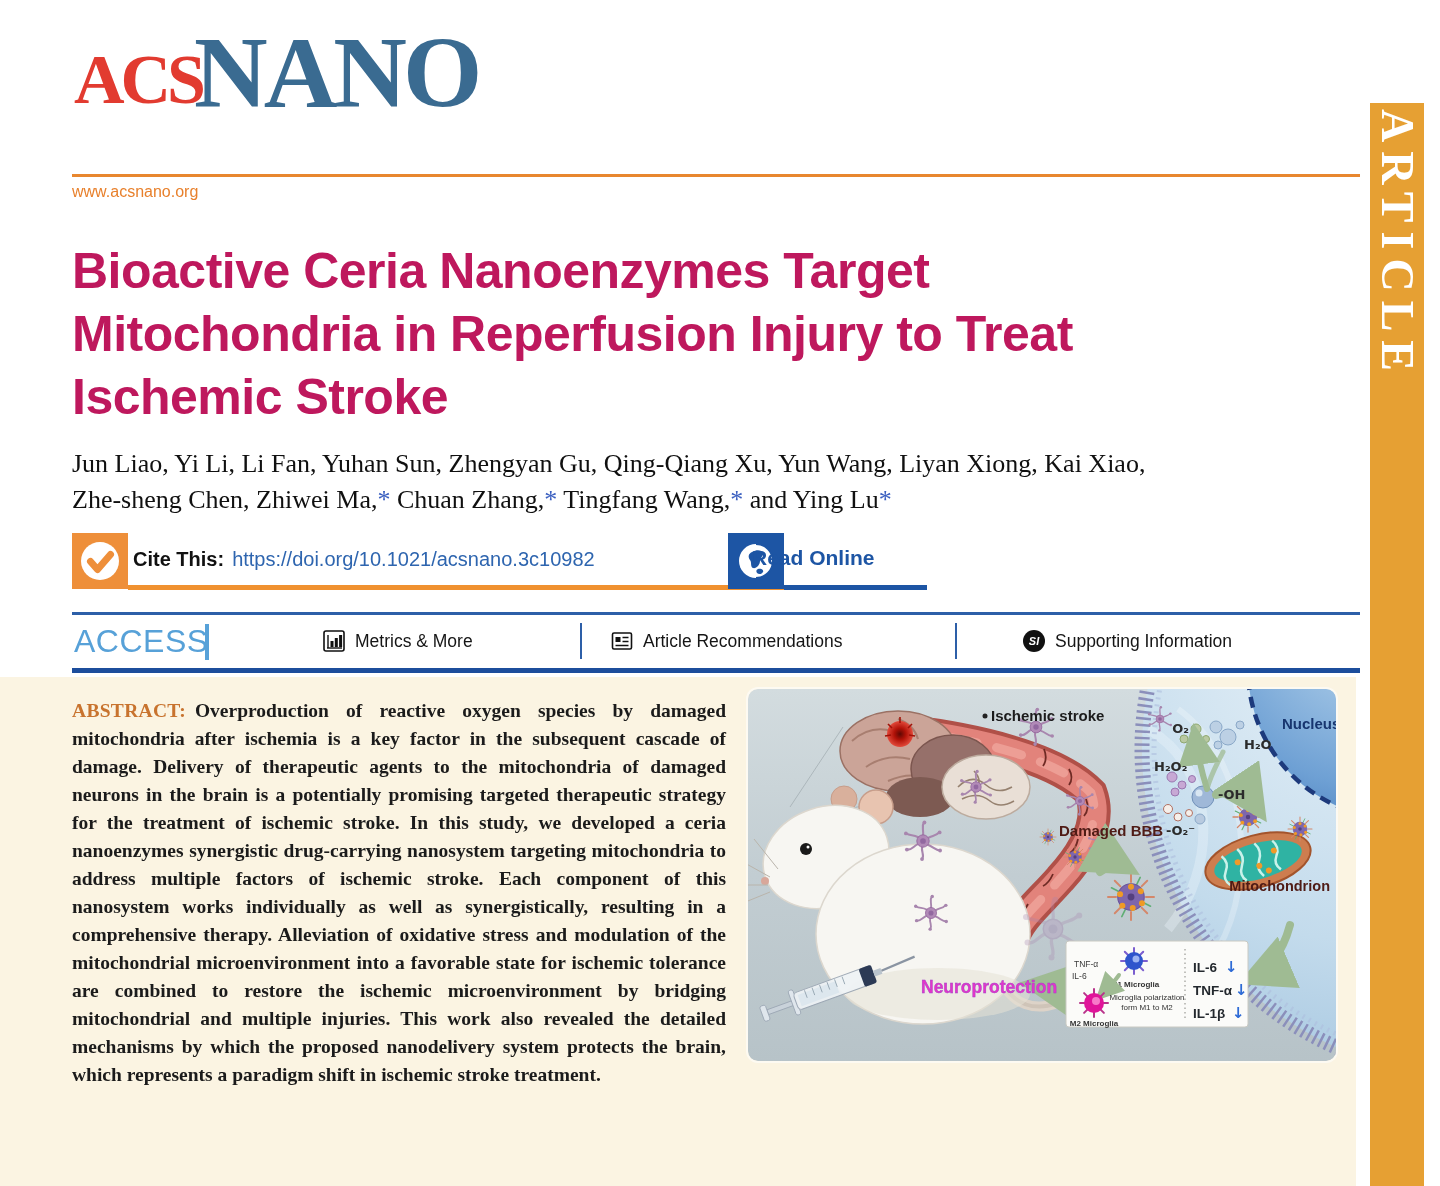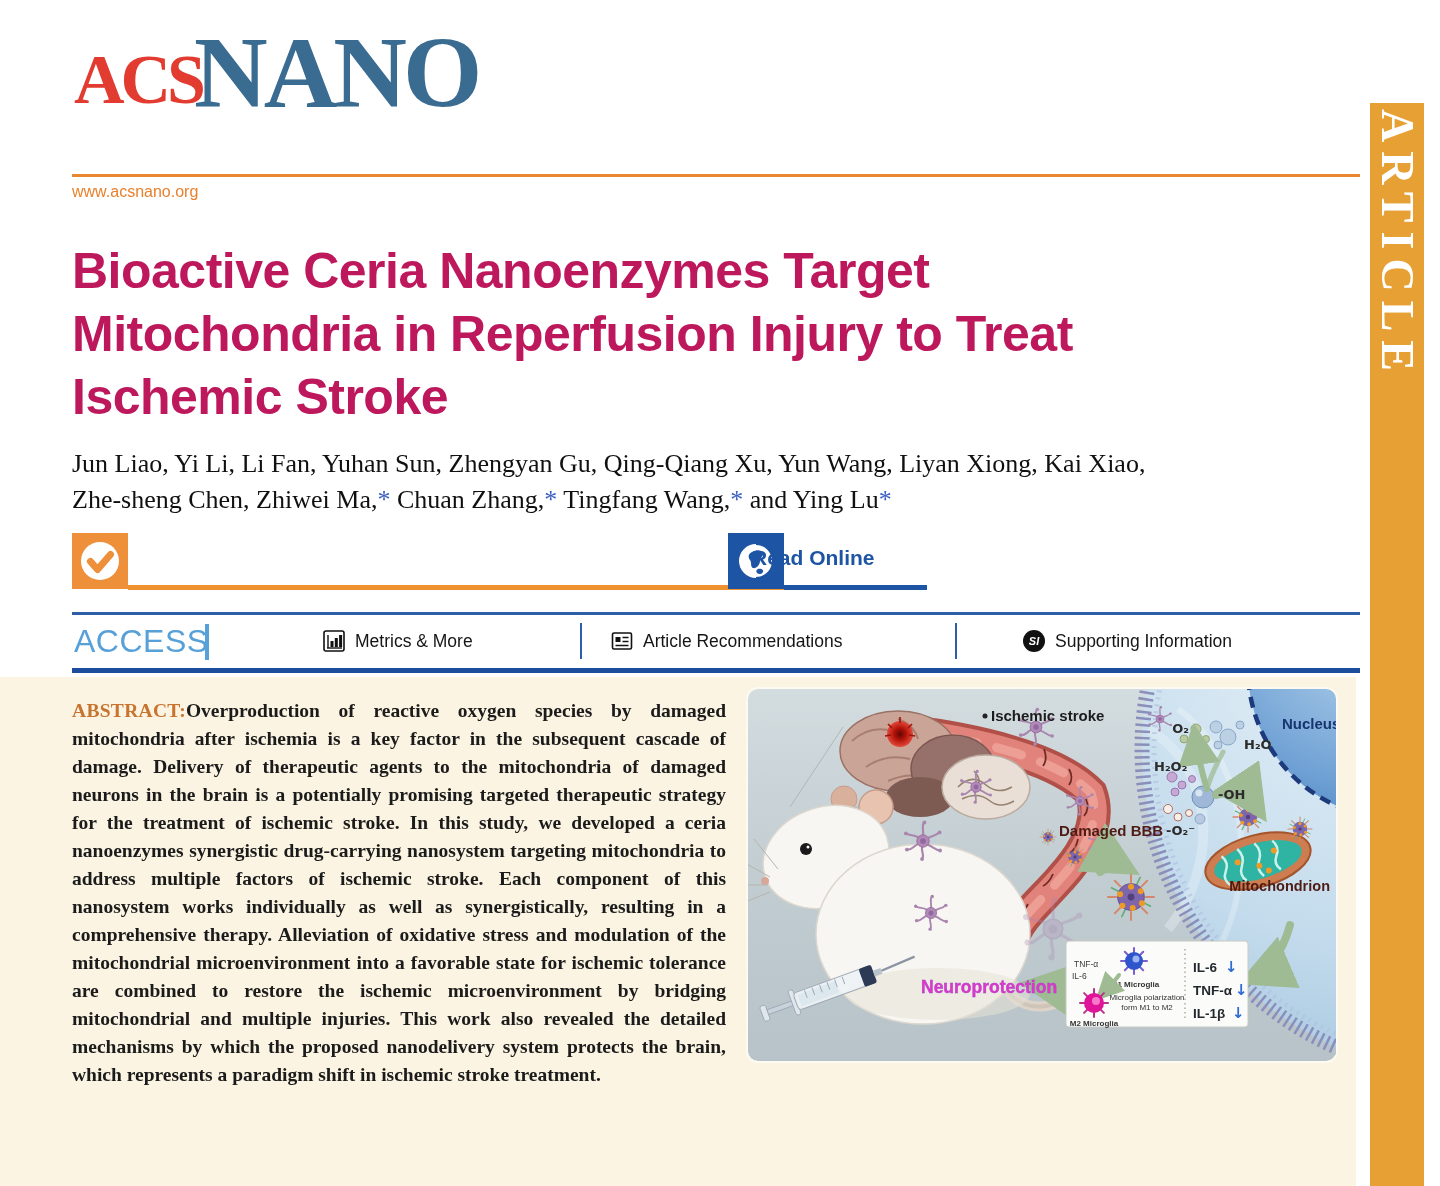--- a/index.html
+++ b/index.html
@@ -47,21 +47,21 @@
   .acc-item .ic{margin-right:9px;display:inline-flex;}
   .acc-div{position:absolute;top:8px;width:2px;height:36px;background:#2D5FA8;}
 
   
   .beige{position:absolute;left:0;top:677px;width:1356px;height:509px;background:#FBF4E2;}
   .abs-wrap{padding:12px 20px 0 72px;}
   .ga{float:right;width:588px;height:372px;margin:0 0 10px 22px;border-radius:10px;overflow:hidden;
       box-shadow:0 0 0 2px rgba(255,255,255,.55);}
   .abs-p{margin:8px 0 0 0;font-family:"Liberation Serif",serif;font-weight:bold;font-size:19.5px;
     line-height:28px;color:#1B1B1B;text-align:justify;}
-  .abs-p .lab{color:#C8732E;letter-spacing:0.3px;}
+  .abs-p .lab{color:#C8732E;margin-right:9px;letter-spacing:0.3px;}
   .kw{clear:both;margin:26px 0 0 0;font-family:"Liberation Serif",serif;font-size:20px;color:#1f1f1f;}
   .kw .lab{color:#C8732E;font-weight:bold;margin-right:10px;letter-spacing:0.3px;}
   .kw .kwt{font-style:italic;}
 
   svg text{font-family:"Liberation Sans",sans-serif;}
   .chem{font-family:"DejaVu Sans",sans-serif;font-weight:bold;fill:#2b2b2b;}
   .darr{font-family:"DejaVu Sans",sans-serif;font-weight:bold;fill:#2E6BD6;}
 </style>
 </head>
 <body>
@@ -89,20 +89,23 @@
     <div>Jun Liao, Yi Li, Li Fan, Yuhan Sun, Zhengyan Gu, Qing-Qiang Xu, Yun Wang, Liyan Xiong, Kai Xiao,</div>
     <div><span>Zhe-sheng Chen, Zhiwei Ma,</span><span class="ast">*</span><span> Chuan Zhang,</span><span class="ast">*</span><span> Tingfang Wang,</span><span class="ast">*</span><span> and Ying Lu</span><span class="ast">*</span></div>
   </div>
 
   <div class="citebar">
     <div class="cite-ico">
       <svg width="56" height="56" viewBox="0 0 56 56">
         <circle cx="28" cy="28" r="19" fill="#ffffff"></circle>
         <path d="M18.5,28.5 L25.5,36.5 L38.5,21.5" fill="none" stroke="#EE8F3A" stroke-width="7" stroke-linecap="round" stroke-linejoin="round"></path>
       </svg>
+    </div>
+    <div class="cite-text">
+      <b>Cite This:</b><span class="doi">https://doi.org/10.1021/acsnano.3c10982</span>
     </div>
     <div class="cite-under"></div>
     <div class="ro-ico">
       <svg width="56" height="56" viewBox="0 0 56 56">
         <circle cx="28" cy="28" r="17" fill="#ffffff"></circle>
         <path d="M22,15 c5,-3 10,-2 11,1 c1,3 -3,4 -3,8 c0,4 -4,8 -7,7 c-3,-1 -1,-6 -3,-8 c-2,-3 -2,-6 2,-8 Z" fill="#1D55A4" transform="translate(2,4)"></path>
         <path d="M30,36 c3,-1 6,1 5,3 c-1,2 -4,3 -6,1 c-1,-2 -1,-3 1,-4 Z" fill="#1D55A4"></path>
         <path d="M28,11 a17,17 0 0 1 0,34" fill="none" stroke="#1D55A4" stroke-width="2"></path>
       </svg>
     </div>

